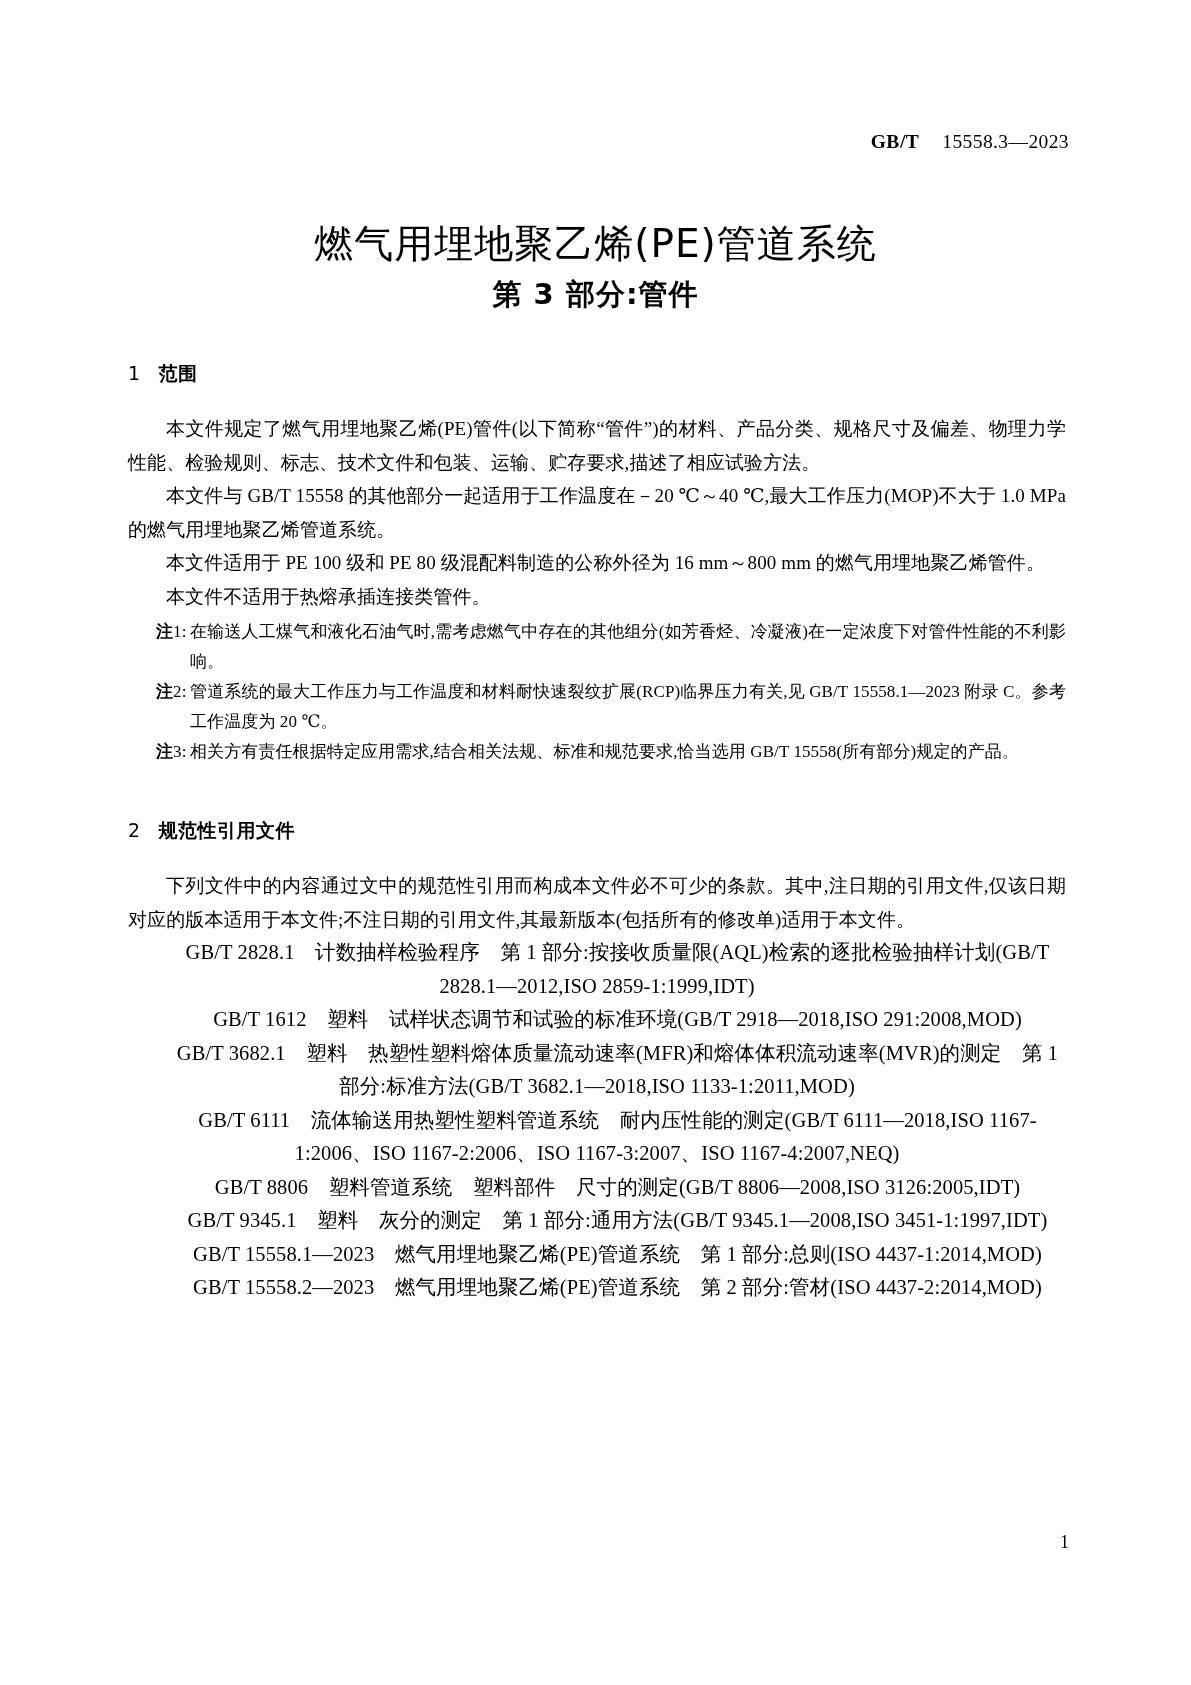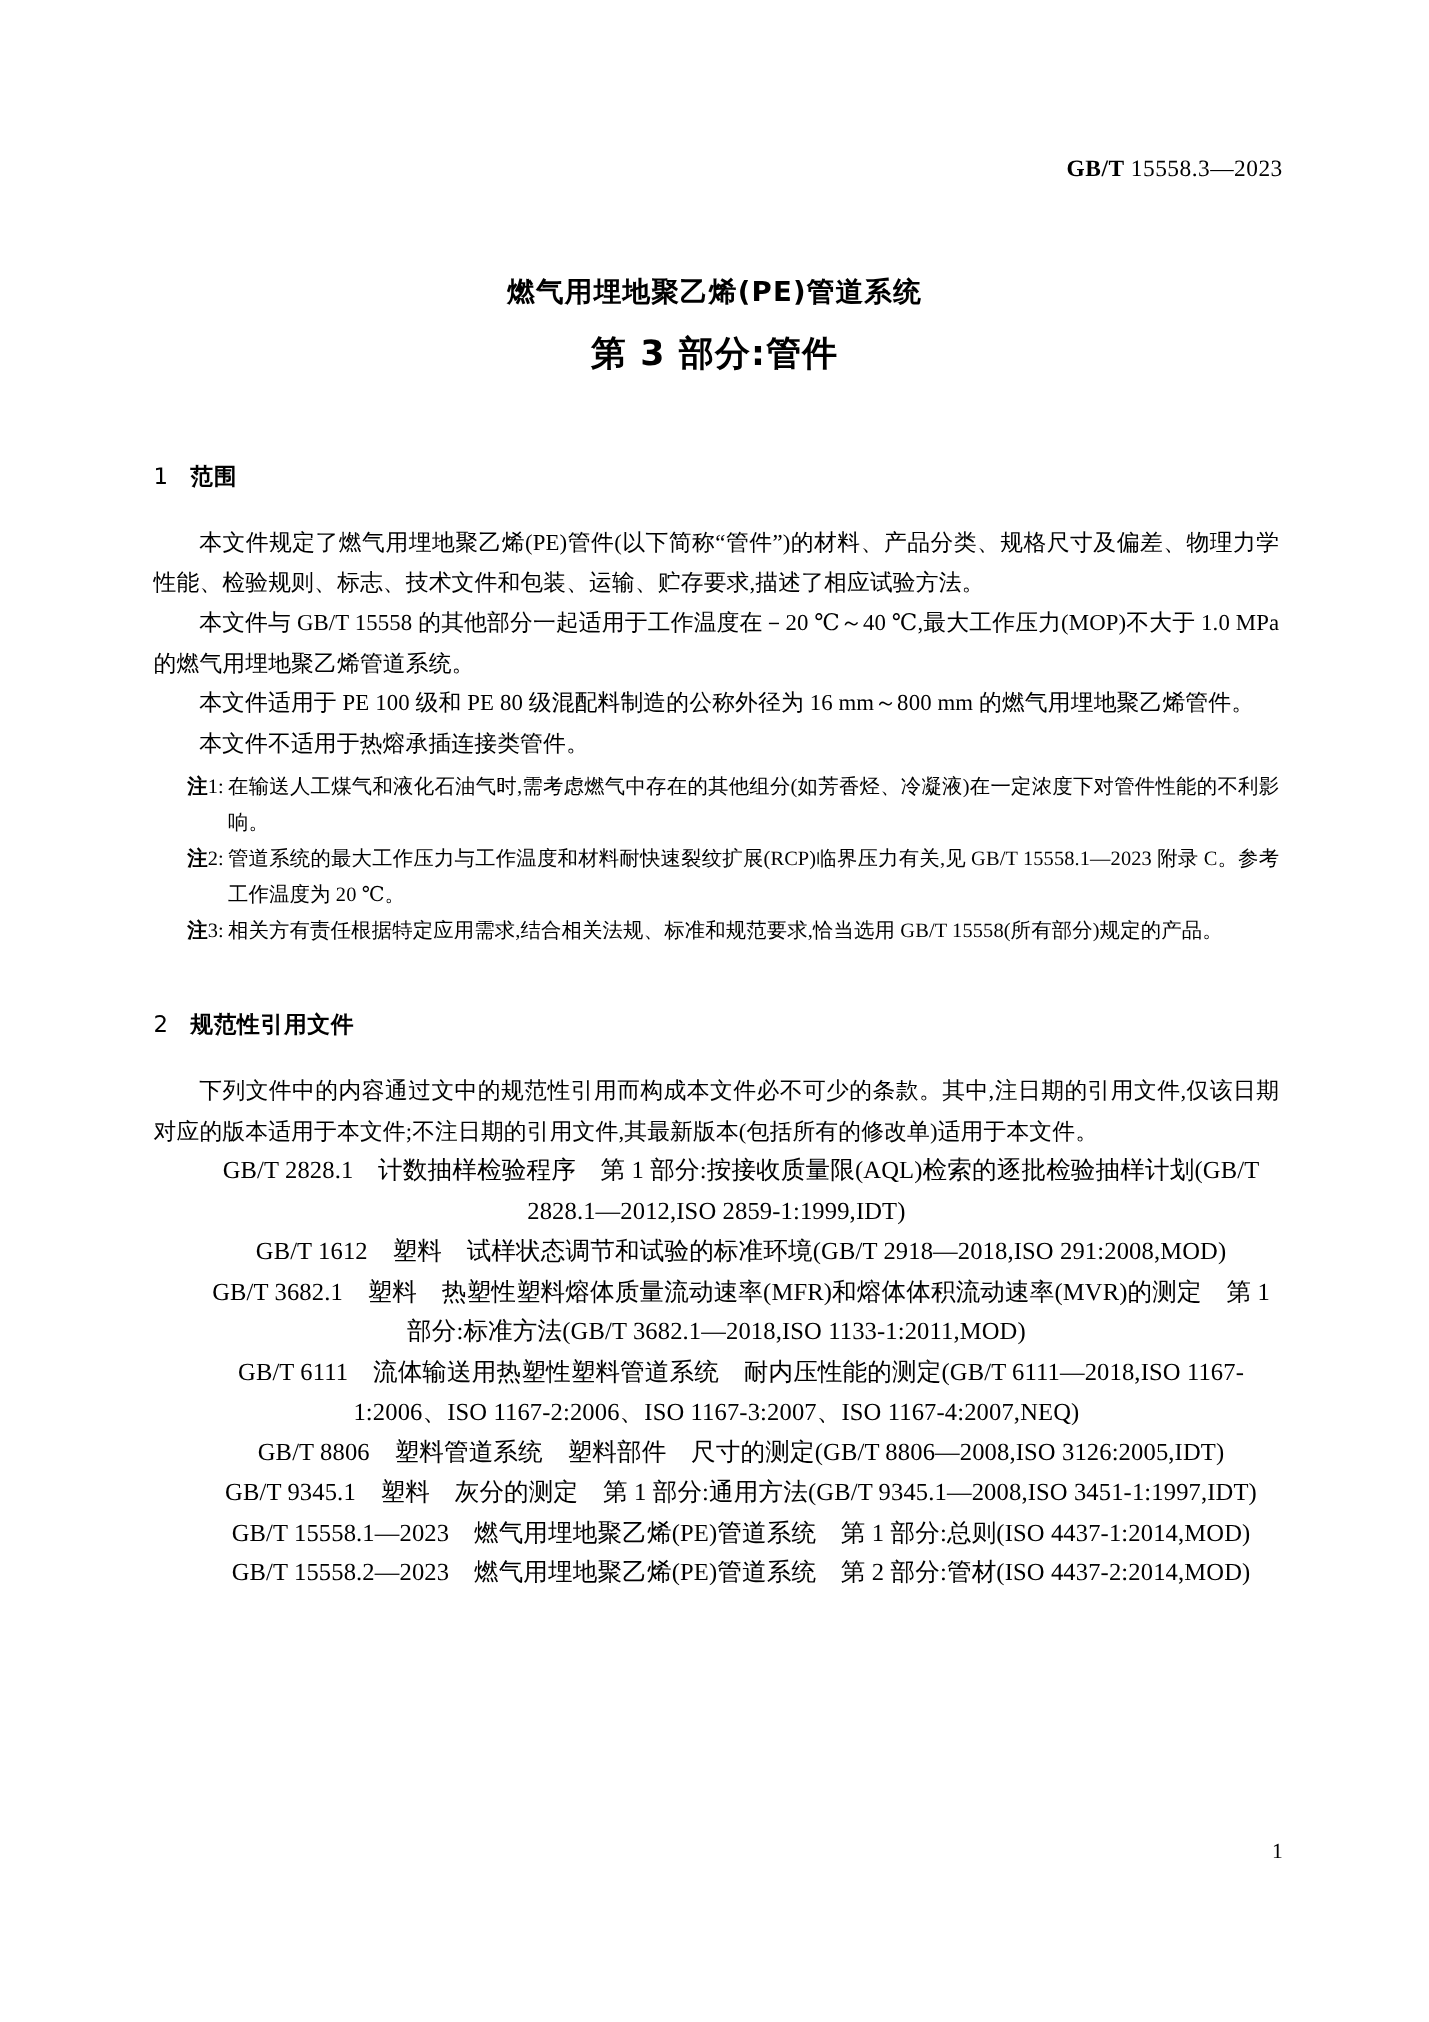--- a/index.html
+++ b/index.html
@@ -36,54 +36,53 @@
   }
   .header .gbt {
     font-weight: bold;
     font-size: 19.5px;
     letter-spacing: 0.5px;
     margin-top: 26px;
   }
   .header .num {
     font-weight: normal;
     font-size: 19.5px;
-    margin-left: 5px;
+    margin-left: 23px;
   }
 
   
   .doc-title {
     position: absolute;
     top: 222px;
     left: 0;
     width: 1191px;
     text-align: center;
   }
   .doc-title .line1 {
     font-family: "DejaVu Sans", "Liberation Sans", sans-serif;
-    font-weight: bold;
-    font-size: 23px;
+    font-weight: normal;
+    font-size: 39px;
     letter-spacing: 1px;
     line-height: 44px;
   }
   .doc-title .line2 {
     font-family: "DejaVu Sans", "Liberation Sans", sans-serif;
     font-weight: bold;
     font-size: 29px;
     letter-spacing: 1px;
     line-height: 44px;
     margin-top: 6px;
   }
 
   
   .body-area {
     position: absolute;
     top: 360px;
     left: 128px;
     width: 938px;
-    margin-top: 24px;
   }
 
   h2.clause {
     font-family: "DejaVu Sans", "Liberation Sans", sans-serif;
     font-size: 19px;
     font-weight: bold;
     margin: 0;
     padding: 0;
     letter-spacing: 0.5px;
     line-height: 26px;

